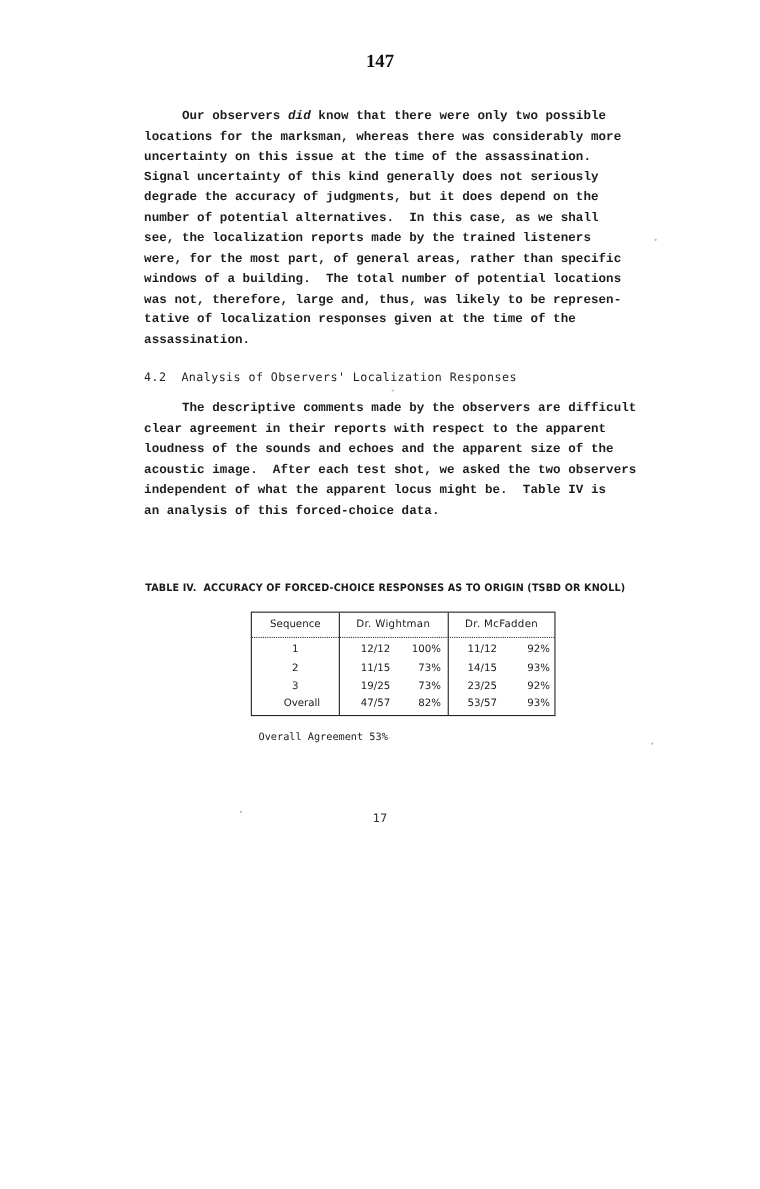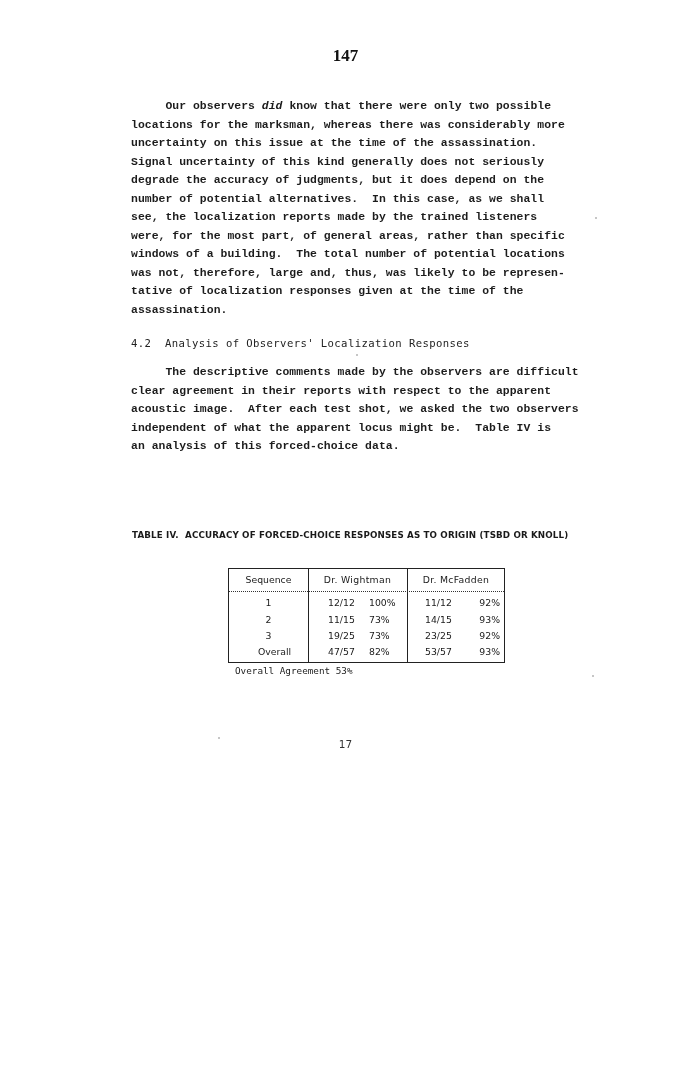--- a/index.html
+++ b/index.html
@@ -22,35 +22,35 @@
   }
   .para2 { top: 363px; }
   .table-caption {
     position: absolute; left: 132px; top: 529px;
     font-family: "DejaVu Sans", "Liberation Sans", sans-serif; font-size: 9.4px; font-weight: bold;
     color: #1a1a1a; white-space: pre; letter-spacing: 0.15px; transform: scaleX(0.93); transform-origin: left top;
   }
   .data-table {
     position: absolute; left: 228px; top: 556px; width: 277px; height: 95px;
     border: 1.4px solid #222; box-sizing: border-box;
-    font-family: "DejaVu Sans", "Liberation Sans", sans-serif; font-size: 9.3px; color: #1a1a1a; margin-top: 12px;
+    font-family: "DejaVu Sans", "Liberation Sans", sans-serif; font-size: 9.3px; color: #1a1a1a;
   }
   .data-table .col-divider { position: absolute; top: 0; bottom: 0; width: 0; border-left: 1.3px solid #222; }
   .data-table .div1 { left: 79px; }
   .data-table .div2 { left: 178px; }
   .data-table .header-rule { position: absolute; left: 0; right: 0; top: 22px; border-top: 1.2px dotted #333; }
   .th { position: absolute; top: 5px; text-align: center; }
   .th.seq { left: 0; width: 79px; }
   .th.w { left: 79px; width: 99px; letter-spacing: 0.3px; }
   .th.m { left: 178px; width: 98px; letter-spacing: 0.3px; }
   .row { position: absolute; left: 0; right: 0; height: 16px; }
   .cell { position: absolute; top: 0; }
   .cell.seq { left: 0; width: 79px; text-align: center; }
   .cell.w-frac { left: 99px; }
-  .cell.w-pct { left: 140px; width: 32px; }
+  .cell.w-pct { left: 140px; width: 32px; text-align: right; }
   .cell.m-frac { left: 196px; }
   .cell.m-pct { left: 240px; width: 31px; text-align: right; }
   .cell.seq.label-left { text-align: center; left: 6px; }
   .table-note {
     position: absolute; left: 235px; top: 665px;
     font-family: "DejaVu Sans Mono", "Liberation Mono", monospace; font-size: 9.3px; color: #222; white-space: pre;
   }
   .footer-number {
     position: absolute; left: 0; width: 691px; top: 738px; text-align: center;
     font-family: "DejaVu Sans", "Liberation Sans", sans-serif; font-size: 10.5px; color: #333;
@@ -75,20 +75,21 @@
   <span class="line">was not, therefore, large and, thus, was likely to be represen-</span>
   <span class="line">tative of localization responses given at the time of the</span>
   <span class="line">assassination.</span>
 </div>
 
 <div class="heading">4.2  Analysis of Observers' Localization Responses</div>
 
 <div class="body-text para2">
   <span class="line">     The descriptive comments made by the observers are difficult</span>
   <span class="line">clear agreement in their reports with respect to the apparent</span>
+  <span class="line">loudness of the sounds and echoes and the apparent size of the</span>
   <span class="line">acoustic image.  After each test shot, we asked the two observers</span>
   <span class="line">independent of what the apparent locus might be.  Table IV is</span>
   <span class="line">an analysis of this forced-choice data.</span>
 </div>
 
 <div class="table-caption">TABLE IV.  ACCURACY OF FORCED-CHOICE RESPONSES AS TO ORIGIN (TSBD OR KNOLL)</div>
 
 <div class="data-table">
   <div class="col-divider div1"></div>
   <div class="col-divider div2"></div>

